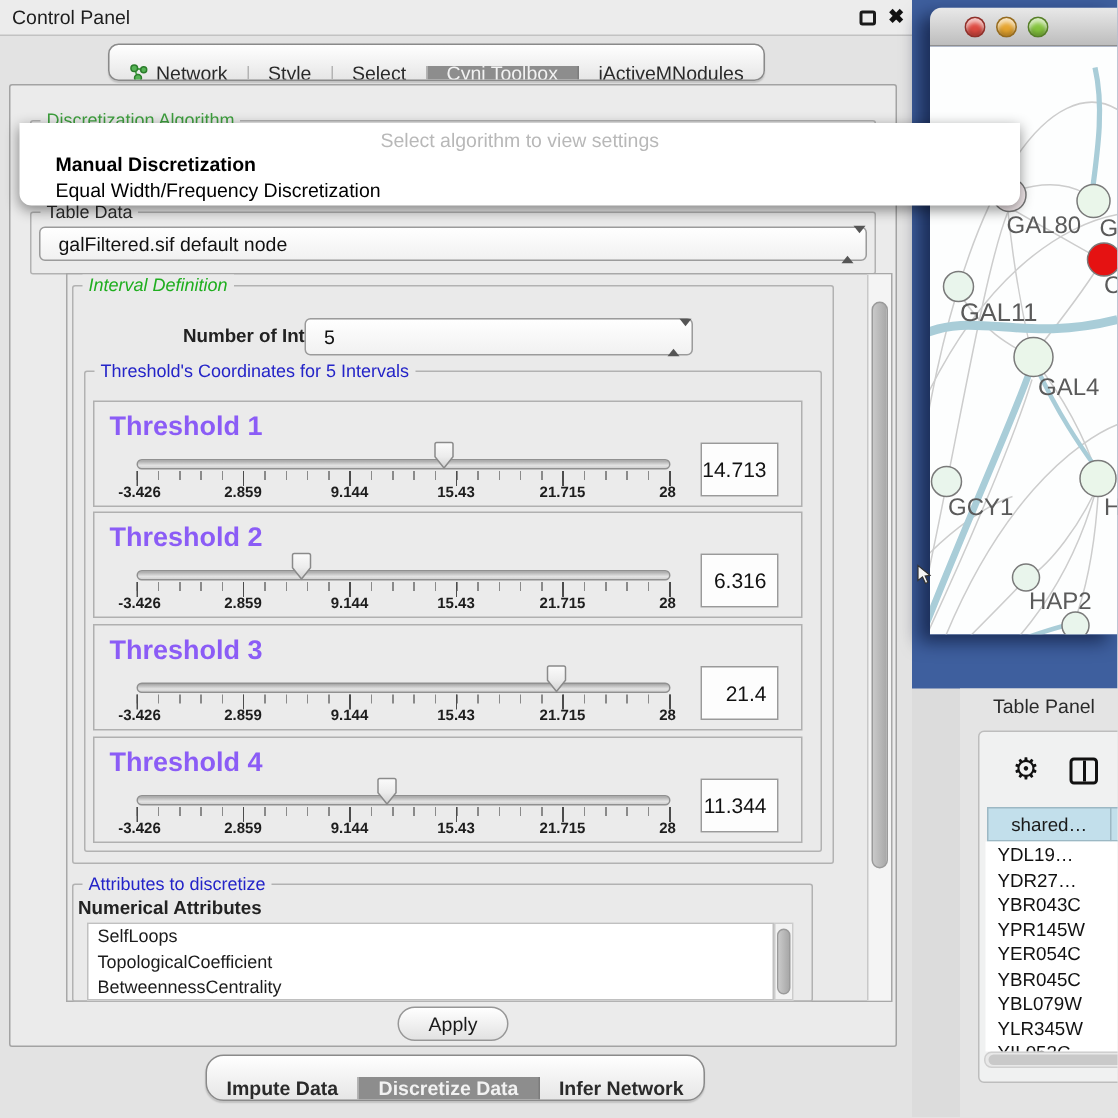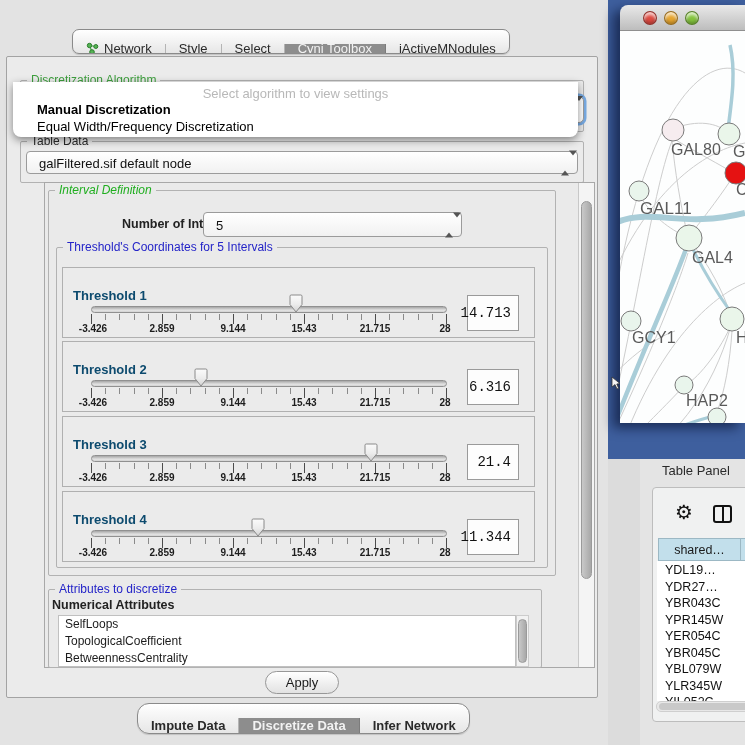--- a/index.html
+++ b/index.html
@@ -34,52 +34,52 @@
 
   .combo { background:linear-gradient(#ffffff,#f1f1f1); border:1px solid #9b9b9b;
            border-radius:4px; font-size:13px; color:#111; }
   .combo .val { position:absolute; left:12px; top:50%; transform:translateY(-50%);text-align:center; }
   .spin { position:absolute; right:7px; top:50%; transform:translateY(-50%); width:9px; }
   .spin .up { width:0; height:0; border-left:4px solid transparent; border-right:4px solid transparent;
               border-bottom:5px solid #555; margin-bottom:2px; }
   .spin .dn { width:0; height:0; border-left:4px solid transparent; border-right:4px solid transparent;
               border-top:5px solid #555; }
 
-  .overlay { left:13px; top:82px; width:565px; height:55px; background:#ffffff;
+  .overlay { left:13px; top:82px; width:667px; height:55px; background:#ffffff;
              border-radius:0 0 8px 8px; box-shadow:0 3px 9px rgba(0,0,0,.45);
              z-index:40; padding-top:4px; }
   .overlay .prompt { text-align:center; font-size:13px; color:#b8b8b8; line-height:16px; }
   .overlay .opt { font-size:13px; color:#000; line-height:16.5px; padding-left:24px; }
   .overlay .opt.b { font-weight:bold; }
 
   .focus-combo { left:26px; top:96px; width:558px; height:27px; background:#fff;
                  border-radius:5px; border:1px solid #9b9b9b;
                  box-shadow:0 0 0 2.5px #77a9e1; }
 
   .viewport { left:44px; top:182px; width:551px; height:486px;
               border:1px solid #a8a8a8; background:#eaeaea; }
   .vscroll { position:absolute; right:0; top:0; width:16px; height:100%;
              background:#f4f4f4; border-left:1px solid #c8c8c8; }
   .vthumb { position:absolute; left:2px; width:11px; border-radius:6px;
             background:linear-gradient(90deg,#c9c9c9,#a8a8a8); border:1px solid #9a9a9a; }
 
   .tbox { position:absolute; border:1px solid #b0b0b0; background:#ebebeb; }
-  .tlabel { position:absolute; left:10px; top:20px; font-size:13px; font-weight:bold; color:#0c4a6e; }
+  .tlabel { position:absolute; left:10px; top:6px; font-size:18px; font-weight:bold; color:#8b5cf6; }
   .track { position:absolute; left:28px; top:38px; width:356px; height:7px; border-radius:4px;
            border:1px solid #909090; background:linear-gradient(#a6a6a6,#e3e3e3 65%,#d2d2d2); }
   .thumb { position:absolute; top:26px; width:16px; height:20px; }
   .ticks-minor { position:absolute; left:28px; top:46px; width:357px; height:6px;
      background:repeating-linear-gradient(90deg,#8a8a8a 0 1px,transparent 1px 14.2px); }
   .ticks-major { position:absolute; left:28px; top:46px; width:357px; height:10px;
      background:repeating-linear-gradient(90deg,#4c4c4c 0 1px,transparent 1px 71px); }
   .ticklabel { position:absolute; top:55px; transform:translateX(-50%);
                font-size:10px; font-weight:bold; color:#1d1d1d; white-space:nowrap; }
   .valuebox { position:absolute; left:404px; top:27px; width:52px; height:36px;
               background:#fdfdfd; border:1px solid #9a9a9a; font-size:14px; color:#111;
-              display:flex; align-items:center; justify-content:flex-end; padding-right:7px;font-family:Liberation Mono, monospace; }
+              display:flex; align-items:center; justify-content:flex-end; padding-right:7px; }
 
   .listbox { position:absolute; background:#ffffff; border:1px solid #c0c0c0; overflow:hidden; }
   .listitem { font-size:12px; color:#1c1c1c; line-height:17px; padding-left:6px; }
 
   .pill-btn { position:absolute; height:23px; border:1px solid #979797; border-radius:12px;
               background:linear-gradient(#ffffff,#e2e2e2); font-size:13px; color:#1a1a1a;
               display:flex; align-items:center; justify-content:center; }
 
   
   .desktop { left:608px; top:0; width:137px; height:459px; background:#3e5f9e; }
@@ -126,20 +126,25 @@
     <linearGradient id="tg" x1="0" y1="0" x2="0" y2="1">
       <stop offset="0" stop-color="#fbfbfb"></stop>
         <stop offset="0.55" stop-color="#ececec"></stop>
       <stop offset="1" stop-color="#d2d2d2"></stop>
     </linearGradient>
   </defs>
 </svg>
 
 <div class="abs cp">
 
+  <div class="abs cp-titlebar">
+    <span class="abs cp-title">Control Panel</span>
+    <span class="abs float-btn"></span>
+    <span class="abs close-btn">✖</span>
+  </div>
 
   <div class="abs seg-tabs" style="left:72px; top:29px;">
     <div class="seg">
       <svg width="13" height="13" viewBox="0 0 13 13">
         <line x1="3.5" y1="3.5" x2="9.5" y2="4.5" stroke="#49a349" stroke-width="1.2"></line>
         <line x1="3.5" y1="3.5" x2="6" y2="10" stroke="#49a349" stroke-width="1.2"></line>
         <circle cx="3.5" cy="3.5" r="2.2" fill="#56b356" stroke="#2c7d2c"></circle>
         <circle cx="9.8" cy="4.5" r="2" fill="#56b356" stroke="#2c7d2c"></circle>
         <circle cx="6" cy="10" r="2.3" fill="#56b356" stroke="#2c7d2c"></circle>
       </svg>

